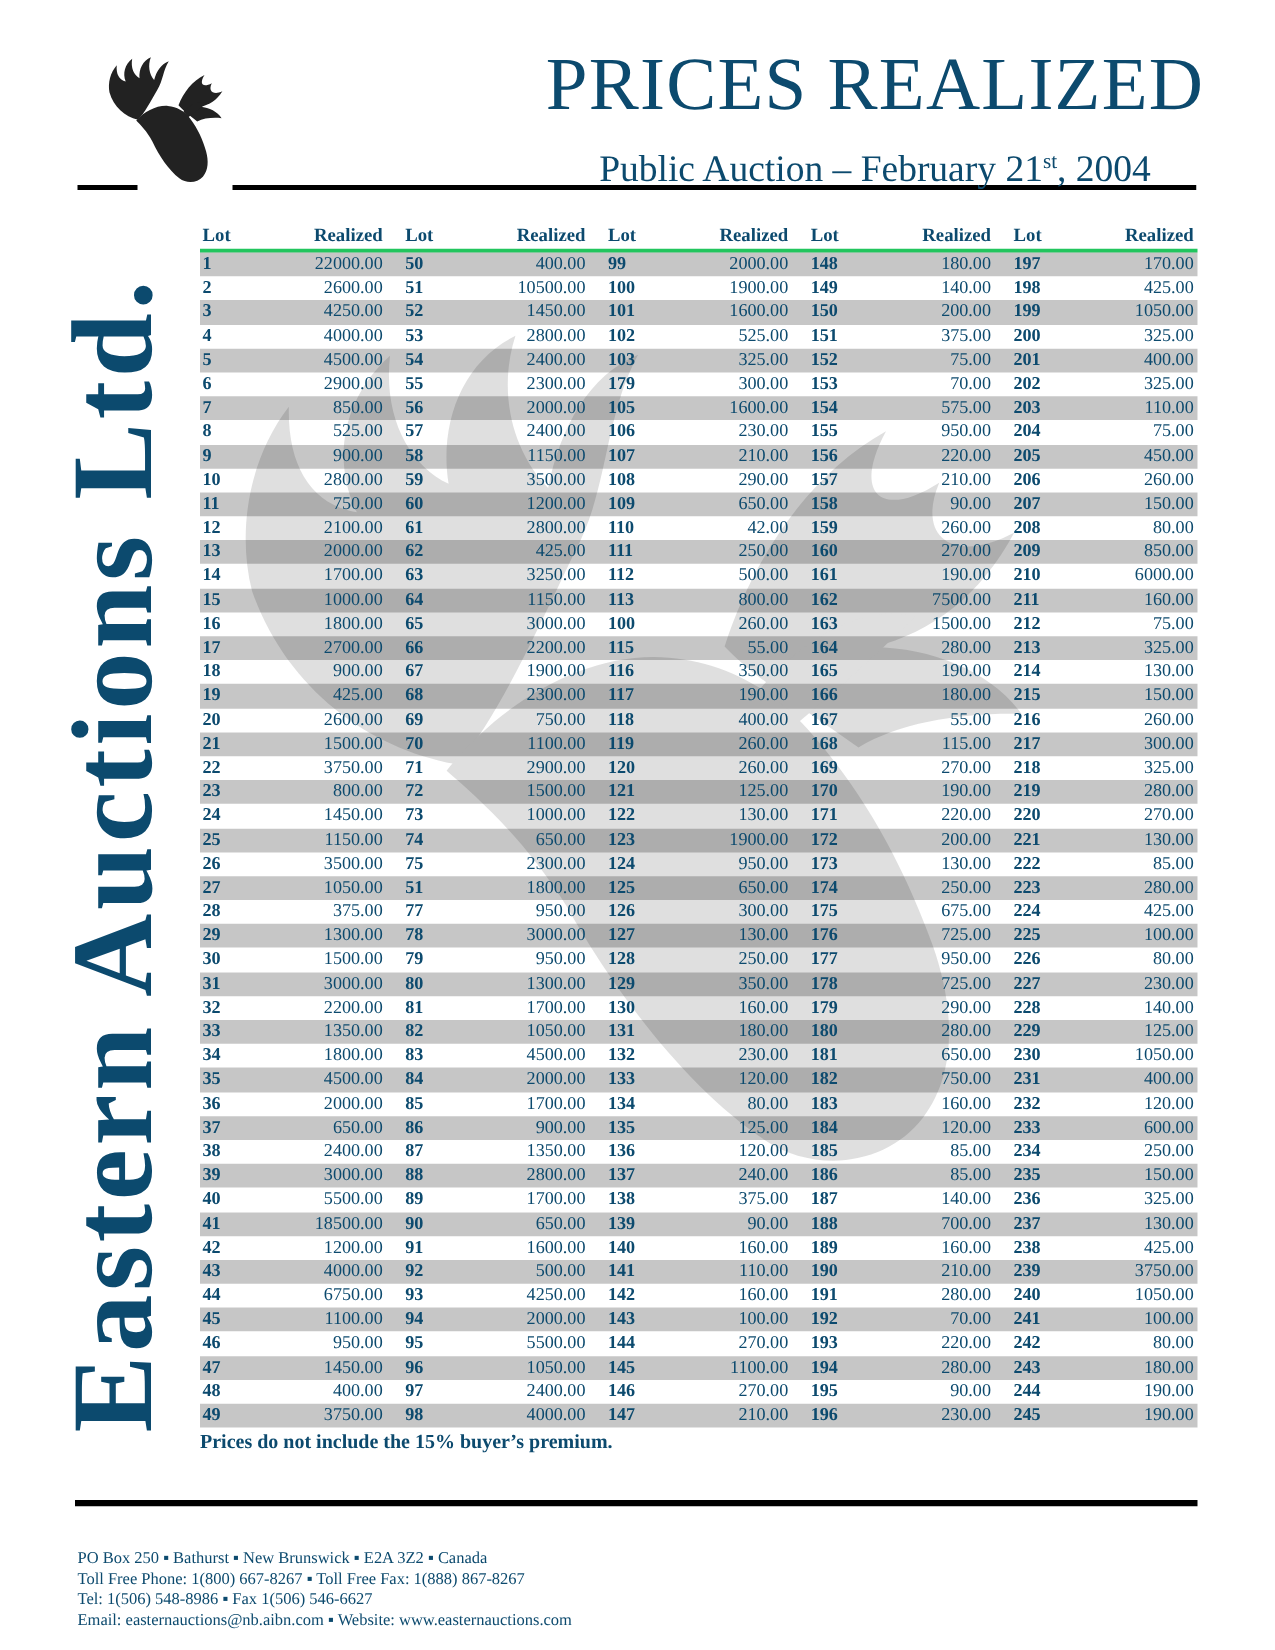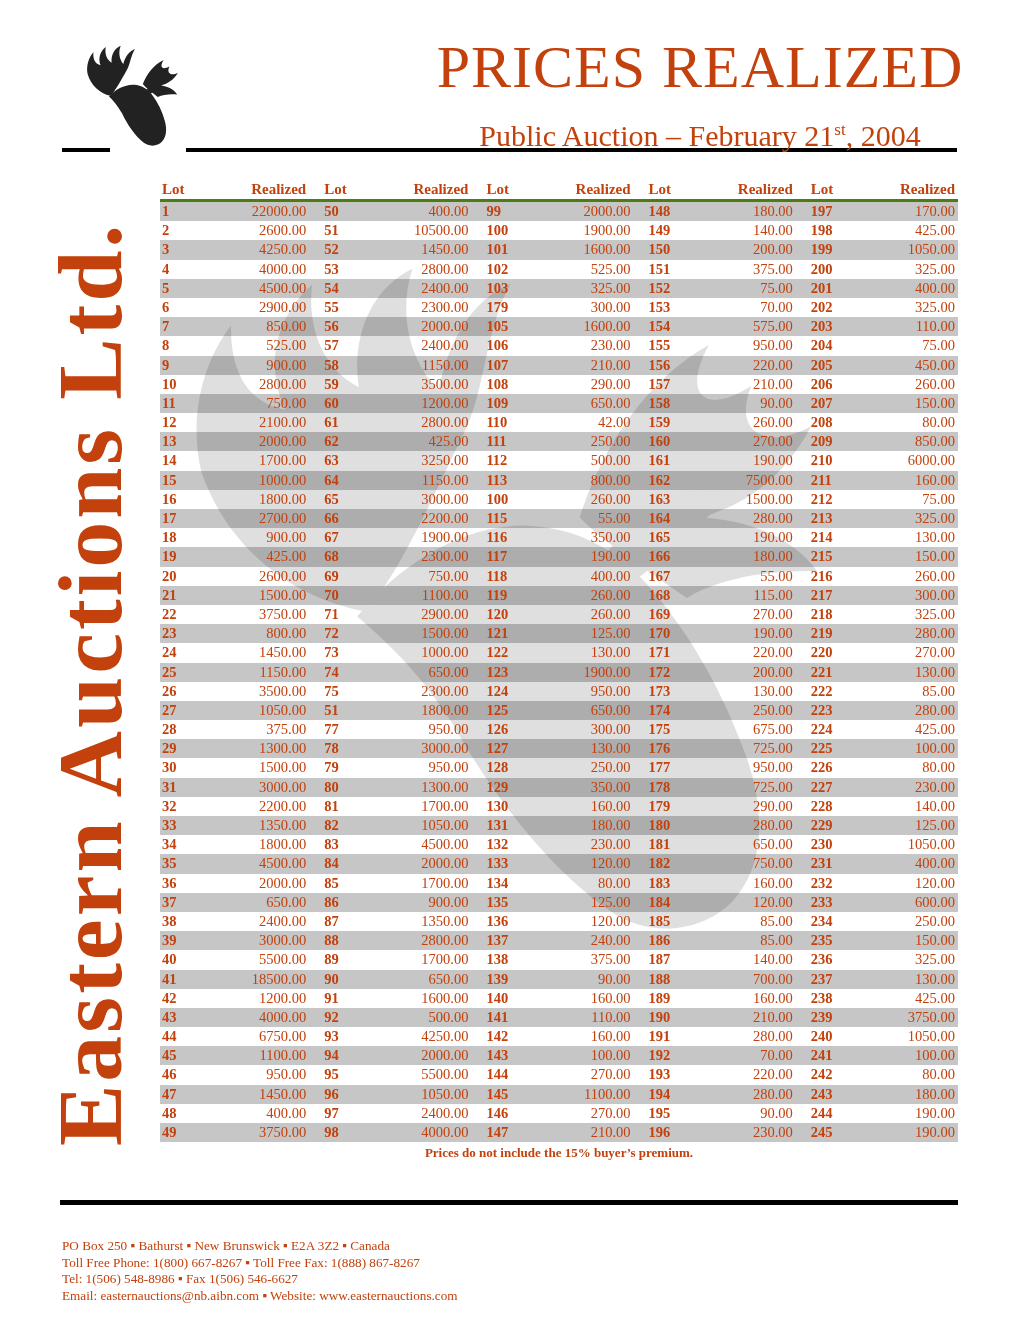--- a/index.html
+++ b/index.html
@@ -2,21 +2,21 @@
 <html><head>
 <meta charset="utf-8">
 <style>
   html, body { margin: 0; padding: 0; background: #ffffff; }
   .page {
     position: relative;
     width: 1020px;
     height: 1320px;
     background: #ffffff;
     font-family: "Liberation Serif", serif;
-    color: #c2410c;
+    color: #0c4a6e;
     overflow: hidden;
   }
 
   
   .moose-logo {
     position: absolute;
     left: 70px; top: 42px;
     width: 130px; height: 118px;
     z-index: 4;
   }
@@ -83,21 +83,21 @@
   .price-table-wrap {
     position: absolute;
     left: 160px; top: 180px;
     width: 798px;
     z-index: 2;
   }
   .thead-row {
     display: grid;
     grid-template-columns: repeat(5, 1fr);
     column-gap: 13px;
-    border-bottom: 3px solid #4d7c0f;
+    border-bottom: 3px solid #22c55e;
     height: 18px;
     line-height: 18px;
     font-weight: bold;
     font-size: 15px;
     padding-bottom: 1px;
   }
   .trow {
     display: grid;
     grid-template-columns: repeat(5, 1fr);
     column-gap: 13px;
@@ -108,23 +108,22 @@
   .trow.shaded { background: rgba(0,0,0,0.225); }
   .pair {
     display: flex;
     justify-content: space-between;
     padding: 0 3px 0 2px;
   }
   .lot-cell { font-weight: bold; }
   .price-cell { font-weight: normal; }
   .table-note {
     margin-top: 3px;
-    text-align: center;
     font-weight: bold;
-    font-size: 13px;
+    font-size: 16px;
   }
 
   
   .rule-footer {
     position: absolute; left: 60px; top: 1200px;
     width: 898px; height: 5px; background: #000; z-index: 3;
   }
   .footer-block {
     position: absolute;
     left: 62px; top: 1238px;

